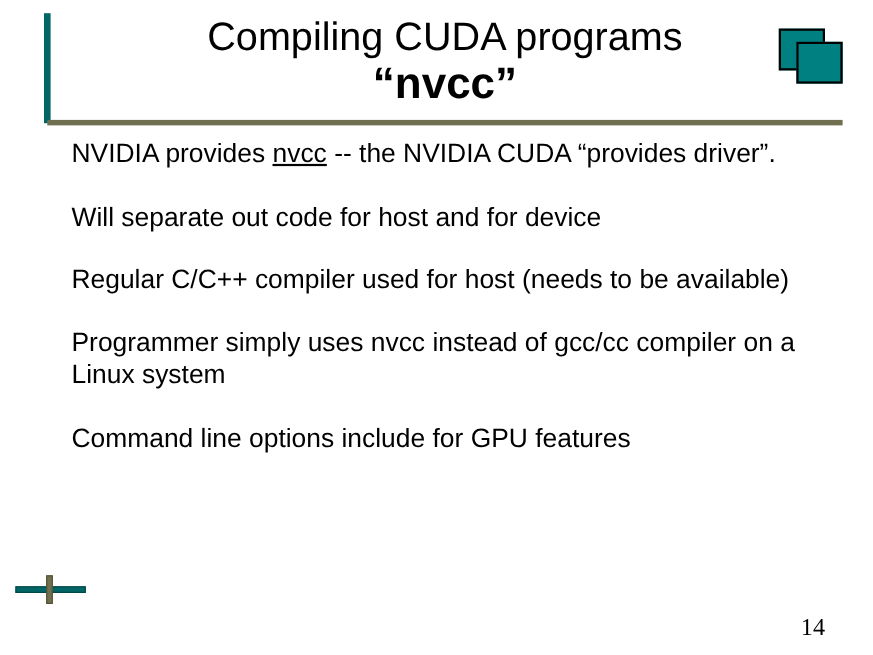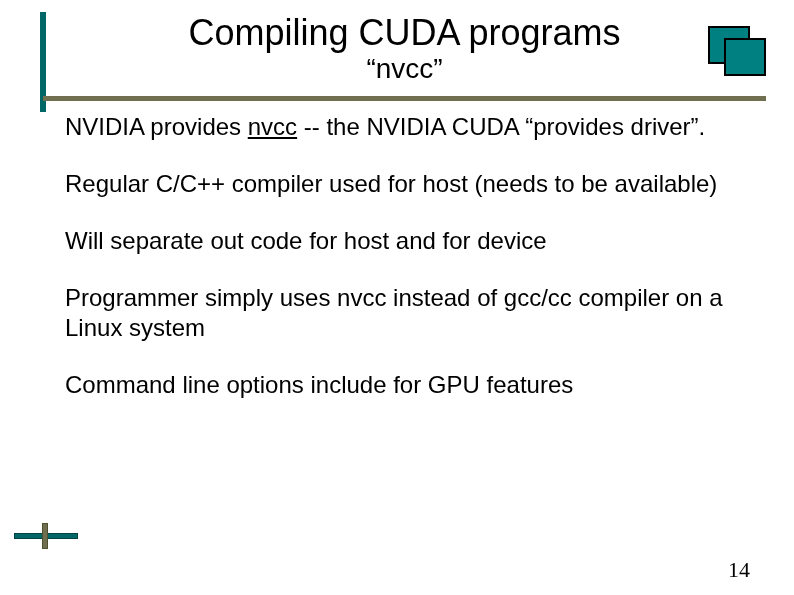--- a/index.html
+++ b/index.html
@@ -22,22 +22,22 @@
     text-align: center;
     position: relative;
     padding-bottom: 8px;
   }
   .title-line1 {
     font-size: 36px;
     font-weight: 400;
     line-height: 1.15;
   }
   .title-line2 {
-    font-size: 28px;
-    font-weight: 400;
+    font-size: 40px;
+    font-weight: 700;
     line-height: 1.15;
   }
   .decor-top-right {
     position: absolute;
     top: 26px;
     right: 26px;
     width: 60px;
     height: 54px;
   }
   .square-a {
@@ -128,22 +128,22 @@
     <div class="title-line1">Compiling CUDA programs</div>
     <div class="title-line2">“nvcc”</div>
   </div>
 
   <div class="title-rule">
     <div class="rule-full"></div>
   </div>
 
   <div class="content">
     <p class="para"><span>NVIDIA provides </span><span class="underline">nvcc</span><span> -- the NVIDIA CUDA “provides driver”.</span></p>
+    <p class="para">Will separate out code for host and for device</p>
     <p class="para">Regular C/C++ compiler used for host (needs to be available)</p>
-    <p class="para">Will separate out code for host and for device</p>
     <p class="para">Programmer simply uses nvcc instead of gcc/cc compiler on a Linux system</p>
     <p class="para">Command line options include for GPU features</p>
   </div>
 
   <div class="bottom-decor">
     <div class="bd-h"></div>
     <div class="bd-v"></div>
   </div>
 
   <div class="page-num">14</div>

